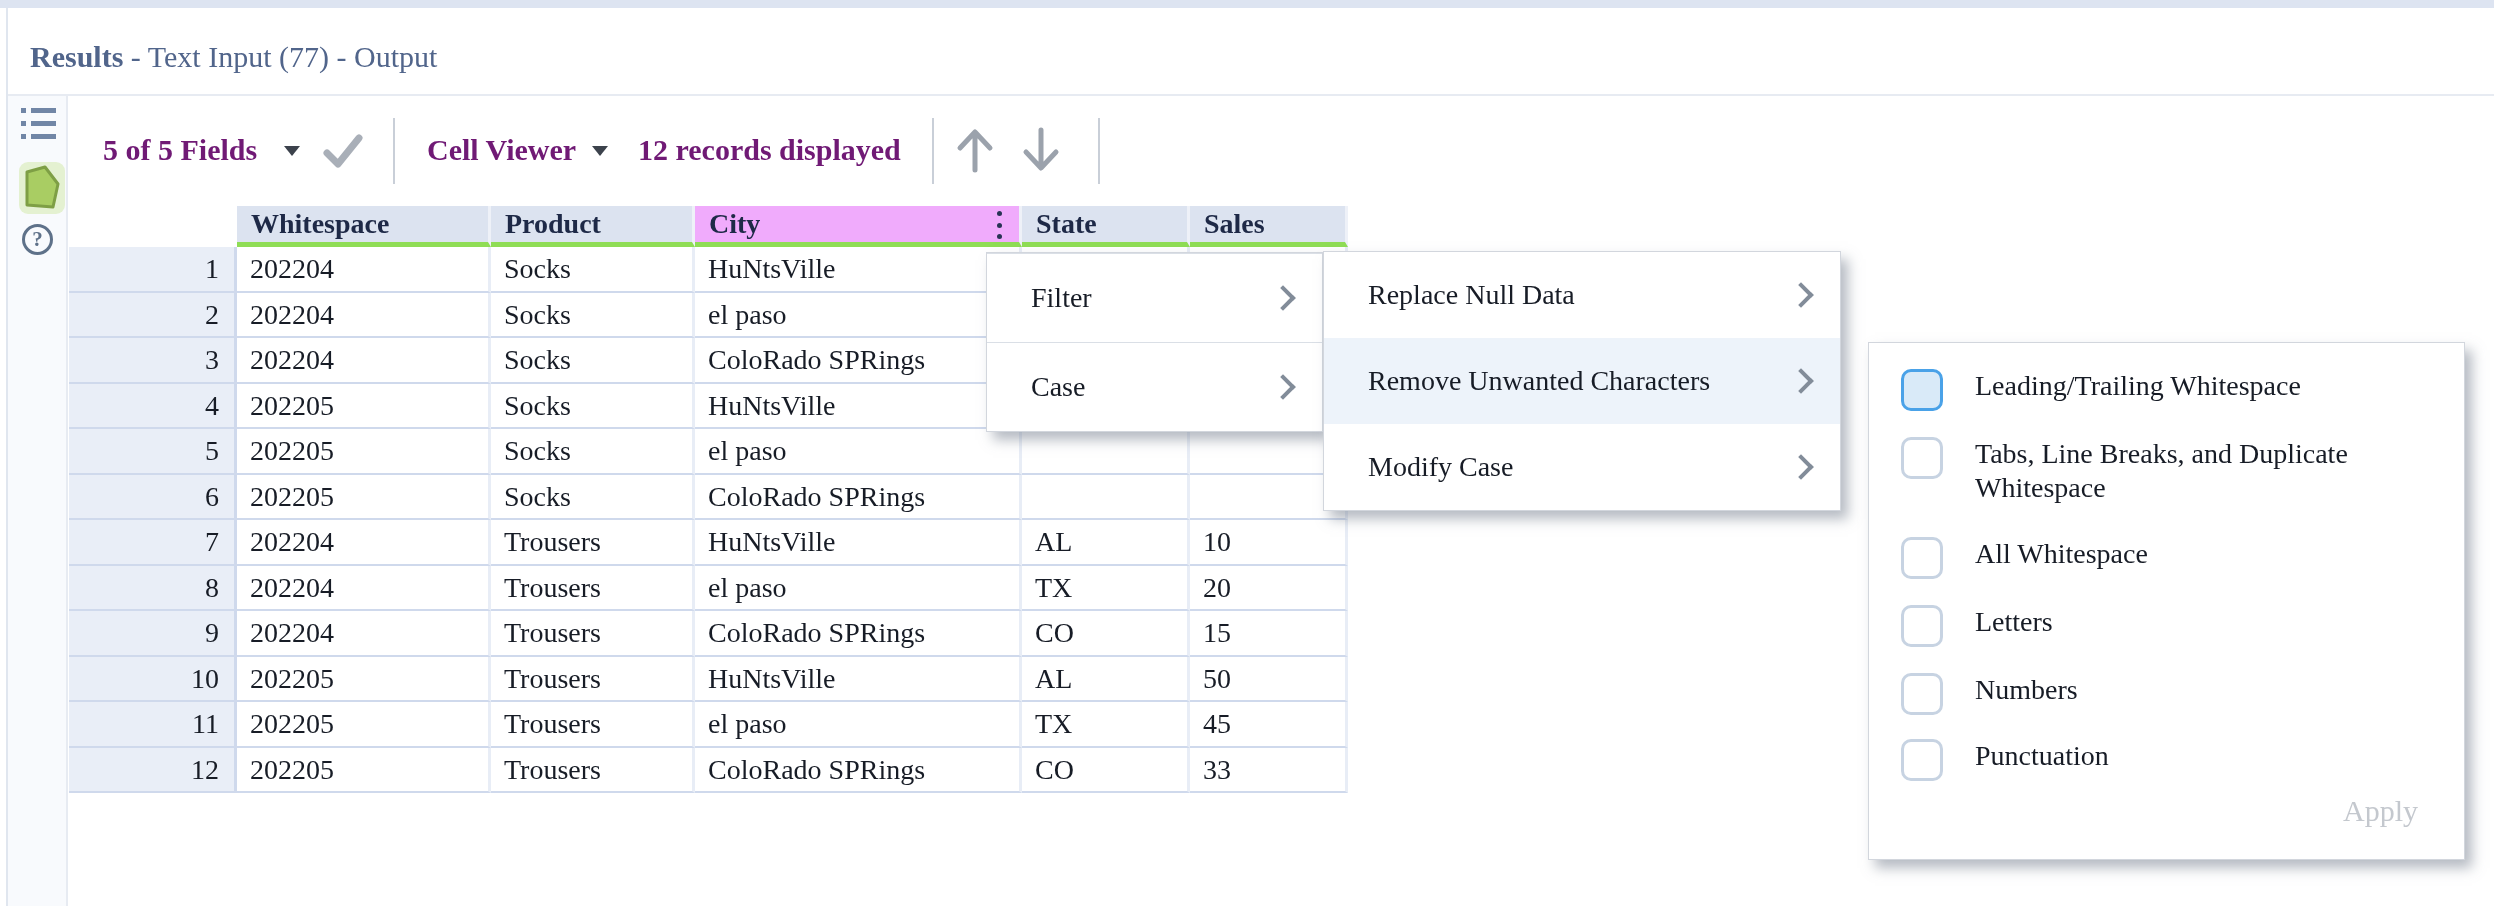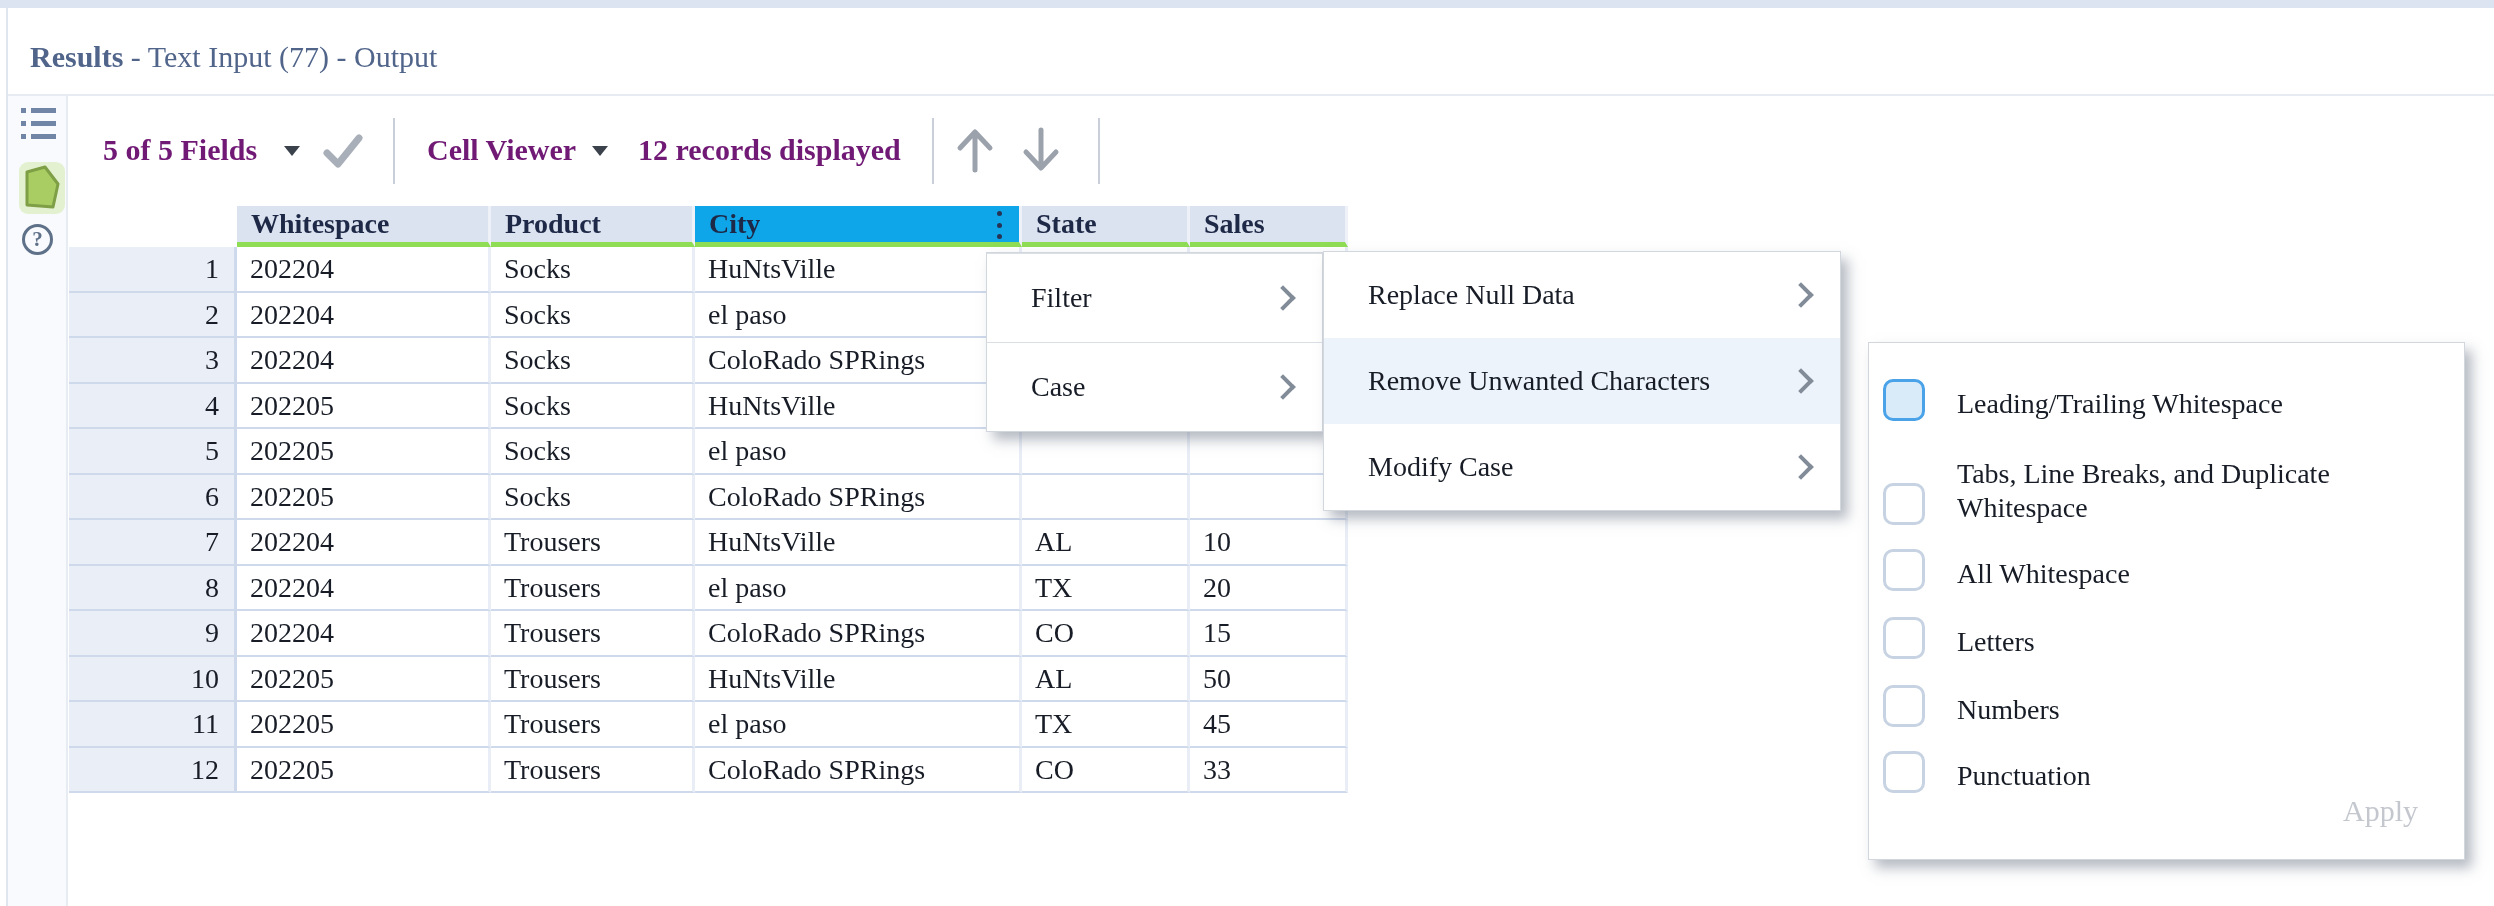--- a/index.html
+++ b/index.html
@@ -38,21 +38,21 @@
   .tb-ico{position:absolute;}
 
   
   .table{position:absolute;left:69px;top:206px;width:1279px;}
   .thead{display:flex;height:41px;}
   .th{box-sizing:border-box;font-size:28px;font-weight:700;color:#1e2947;background:#dce3f0;
       border-bottom:5px solid #8fdd55;border-right:3px solid #eef1f8;
       padding-left:14px;line-height:36px;white-space:nowrap;overflow:hidden;}
   .th.record{background:#000000;color:#f5f7fb;border-bottom:none;line-height:41px;
              border-right:3px solid #dfe5f0;margin-top:48px;}
-  .th.city{background:#0ea5e9;position:relative;}
+  .th.city{background:#f0abfc;position:relative;}
   .w-rec{width:168px;}.w-ym{width:254px;}.w-prod{width:204px;}
   .w-city{width:327px;}.w-state{width:168px;}.w-sales{width:158px;}
   .trow{display:flex;height:45.5px;}
   .td{box-sizing:border-box;background:#fff;border-bottom:2px solid #cfd9ec;
       border-right:3px solid #e8edf6;font-size:28px;color:#171c26;line-height:43px;
       padding-left:13px;white-space:nowrap;overflow:hidden;}
   .td.record{background:#e9eef7;text-align:right;padding-left:0;padding-right:15px;
              border-right:3px solid #cfd9ec;}
   .kebab{position:absolute;right:16px;top:5px;width:6px;height:28px;
          display:flex;flex-direction:column;justify-content:space-between;cursor:pointer;}
@@ -66,21 +66,21 @@
   .m-item{display:flex;align-items:center;padding:0 30px 0 44px;font-size:28px;color:#171c26;cursor:default;}
   #menu1 .m-item{height:88px;}
   #menu2 .m-item{height:86px;}
   .m-item.hl{background:#edf3fa;}
   .m-sep{height:1px;background:#dadfe6;}
   .chev{width:14px;height:14px;border-top:4px solid #828c99;border-right:4px solid #828c99;
         transform:rotate(45deg);margin-left:auto;flex:0 0 auto;}
 
   
   #menu3{left:1868px;top:342px;width:597px;height:518px;}
-  .opt{position:absolute;left:14px;display:flex;align-items:flex-end;cursor:pointer;}
+  .opt{position:absolute;left:32px;display:flex;align-items:flex-start;cursor:pointer;}
   .cb{width:42px;height:42px;border:3px solid #c7d3e2;border-radius:10px;box-sizing:border-box;
       background:#fff;flex:0 0 auto;}
   .cb.focus{border-color:#4aa2e8;background:#d9eaf8;}
   .opt-label{margin-left:32px;font-size:28px;color:#171c26;line-height:34px;max-width:470px;}
   .apply{position:absolute;right:46px;top:440px;height:56px;line-height:56px;
          font-size:30px;color:#c4c8ce;}
 </style>
 </head>
 <body>
 

